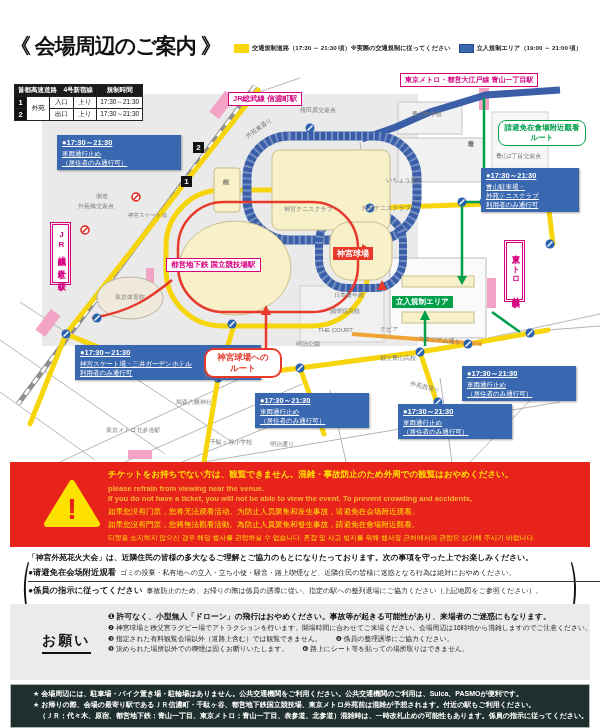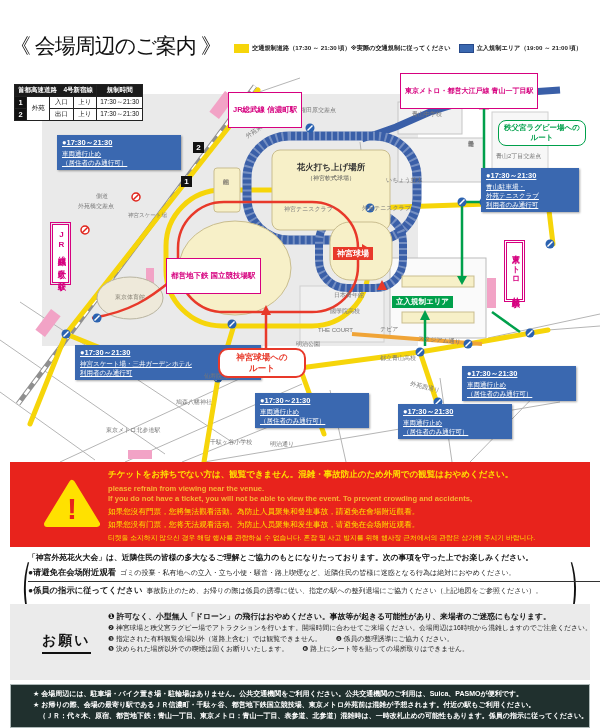--- a/index.html
+++ b/index.html
@@ -1,41 +1,41 @@
 <!DOCTYPE html>
 <html><head>
 <meta charset="utf-8">
 <style>
   * { margin:0; padding:0; box-sizing:border-box; }
   body { background:#fff; font-family:"Liberation Sans","DejaVu Sans",sans-serif; }
   #page { position:relative; width:600px; height:728px; background:#fff; overflow:hidden; }
 
   
-  .title { position:absolute; left:10px; top:32px; font-size:21px; font-weight:normal; color:#111; letter-spacing:-1px; white-space:nowrap; }
+  .title { position:absolute; left:10px; top:32px; font-size:21px; font-weight:bold; color:#111; letter-spacing:-1px; white-space:nowrap; }
   .legend { position:absolute; left:234px; top:44px; display:flex; gap:8px; align-items:center; }
   .legend-item { display:flex; gap:3px; align-items:center; white-space:nowrap; }
   .sw { width:15px; height:9px; display:inline-block; }
   .sw-y { background:#f6d50a; }
   .sw-b { background:#3a68b0; border:1px solid #27498a; }
   .legend-item span.t { font-size:6.2px; font-weight:bold; color:#222; }
 
   
   .map { position:absolute; top:72px; left:0; width:600px; height:390px; background:#fff; }
   .map svg { position:absolute; left:0; top:0; }
 
   .rtable { position:absolute; left:14px; top:12px; border-collapse:collapse; font-size:6.5px; color:#111; background:#fff; }
   .rtable td, .rtable th { border:1px solid #222; padding:1px 3px; text-align:center; white-space:nowrap; }
   .rtable th { background:#1b1b1b; color:#fff; font-size:6.5px; font-weight:bold; }
   .rtable .sq { background:#111; color:#fff; font-weight:bold; width:12px; font-size:7.5px; }
 
   .ib { position:absolute; background:#3a68b0; color:#fff; padding:3px 5px; line-height:1.4; box-shadow:1px 1px 2px rgba(0,0,0,.35); }
   .ib div { font-size:6.5px; white-space:nowrap;text-decoration:underline; }
   .ib .ib-t { font-size:7.5px; font-weight:bold; }
 
-  .sta { position:absolute; background:#fff; border:1.5px solid #d6007f; color:#d6007f; font-weight:bold; font-size:7.5px; padding:12px 4px; white-space:nowrap; z-index:5; }
+  .sta { position:absolute; background:#fff; border:1.5px solid #d6007f; color:#d6007f; font-weight:bold; font-size:7.5px; padding:1px 4px; white-space:nowrap; z-index:5; }
   .sta-v { position:absolute; background:#fff; border:1px solid #d6007f; outline:1px solid #d6007f; outline-offset:1px; color:#d6007f; font-weight:bold; font-size:8px; padding:5px 2px; writing-mode:vertical-rl; text-orientation:upright; letter-spacing:1px; z-index:5; }
 
   .route-r { position:absolute; background:#fff; border:2px solid #e8392a; border-radius:10px; color:#e8392a; font-weight:bold; font-size:8.5px; text-align:center; padding:2px 6px; line-height:1.3; z-index:5; }
   .route-g { position:absolute; background:#fff; border:1.5px solid #00a04b; border-radius:8px; color:#00a04b; font-weight:bold; font-size:7.5px; text-align:center; padding:2px 5px; line-height:1.3; z-index:5; }
 
   .vlabel-red { position:absolute; background:#e8392a; color:#fff; font-weight:bold; font-size:8px; padding:1px 4px; white-space:nowrap; z-index:5; }
   .vlabel-green { position:absolute; background:#00a04b; color:#fff; font-weight:bold; font-size:7.5px; padding:1px 4px; white-space:nowrap; z-index:5; }
 
   .fireworks-label { position:absolute; left:276px; top:90px; width:110px; text-align:center; z-index:4; }
   .fireworks-label .l1 { font-size:8.5px; font-weight:bold; color:#333; }
@@ -296,33 +296,29 @@
       <div>外苑テニスクラブ</div>
       <div>利用者のみ通行可</div>
     </div>
 
     <div class="sta" style="left:228px;top:20px">JR総武線 信濃町駅</div>
     <div class="sta" style="left:400px;top:1px;font-size:7px">東京メトロ・都営大江戸線 青山一丁目駅</div>
     <div class="sta" style="left:166px;top:186px">都営地下鉄 国立競技場駅</div>
     <div class="sta-v" style="left:52px;top:152px">JR総武線 千駄ヶ谷駅</div>
     <div class="sta-v" style="left:506px;top:170px">東京メトロ 外苑前駅</div>
 
-    <div class="route-r" style="left:218px;top:276px;width:88px">
+    <div class="route-r" style="left:204px;top:276px;width:78px">
       <div>神宮球場への</div>
       <div>ルート</div>
     </div>
     <div class="route-g" style="left:498px;top:48px;width:88px">
-      <div>秩父宮ラグビー場への</div>
+      <div>請避免在會場附近觀看</div>
       <div>ルート</div>
     </div>
 
-    <div class="fireworks-label">
-      <div class="l1">花火打ち上げ場所</div>
-      <div class="l2">（神宮軟式球場）</div>
-    </div>
     <div class="vlabel-red" style="left:333px;top:175px">神宮球場</div>
     <div class="vlabel-green" style="left:392px;top:224px">立入規制エリア</div>
 
     <span class="ml" style="left:96px;top:120px">側道</span>
     <span class="ml" style="left:78px;top:130px">外苑橋交差点</span>
     <span class="ml" style="left:300px;top:34px">権田原交差点</span>
     <span class="ml" style="left:244px;top:52px;transform:rotate(-35deg)">外苑東通り</span>
     <span class="ml" style="left:386px;top:104px">いちょう並木</span>
     <span class="ml" style="left:362px;top:132px">外苑テニスクラブ</span>
     <span class="ml" style="left:284px;top:133px">神宮テニスクラブ</span>
@@ -349,22 +345,22 @@
   </div>
 
   <div class="warning">
     <svg class="tri" width="56" height="50">
       <path d="M28,4 L53,45 L3,45 Z" fill="#ffe100" stroke="#ffe100" stroke-width="6" stroke-linejoin="round"></path>
       <text x="28" y="40" text-anchor="middle" font-size="30" font-weight="bold" fill="#e8231c">!</text>
     </svg>
     <div class="ja">チケットをお持ちでない方は、観覧できません。混雑・事故防止のため外周での観覧はおやめください。</div>
     <div class="en">please refrain from viewing near the venue.</div>
     <div class="en">If you do not have a ticket, you will not be able to view the event. To prevent crowding and accidents,</div>
+    <div class="zh">如果您没有门票，您将无法观看活动。为防止人员聚集和发生事故，请避免在会场附近观看。</div>
     <div class="zh">如果您沒有門票，您將無法觀看活動。為防止人員聚集和發生事故，請避免在會場附近觀看。</div>
-    <div class="zh">如果您没有门票，您将无法观看活动。为防止人员聚集和发生事故，请避免在会场附近观看。</div>
     <div class="ko">티켓을 소지하지 않으신 경우 해당 행사를 관람하실 수 없습니다. 혼잡 및 사고 방지를 위해 행사장 근처에서의 관람은 삼가해 주시기 바랍니다.</div>
   </div>
 
   <div class="notice">
     <span class="paren open">（</span>
     <span class="paren close">）</span>
     <div class="notice-body">
       <div class="intro">「神宮外苑花火大会」は、近隣住民の皆様の多大なるご理解とご協力のもとになりたっております。次の事項を守った上でお楽しみください。</div>
       <div class="nline">
         <b>●请避免在会场附近观看</b><span>ゴミの投棄・私有地への立入・立ち小便・騒音・路上喫煙など、近隣住民の皆様に迷惑となる行為は絶対におやめください。</span>

